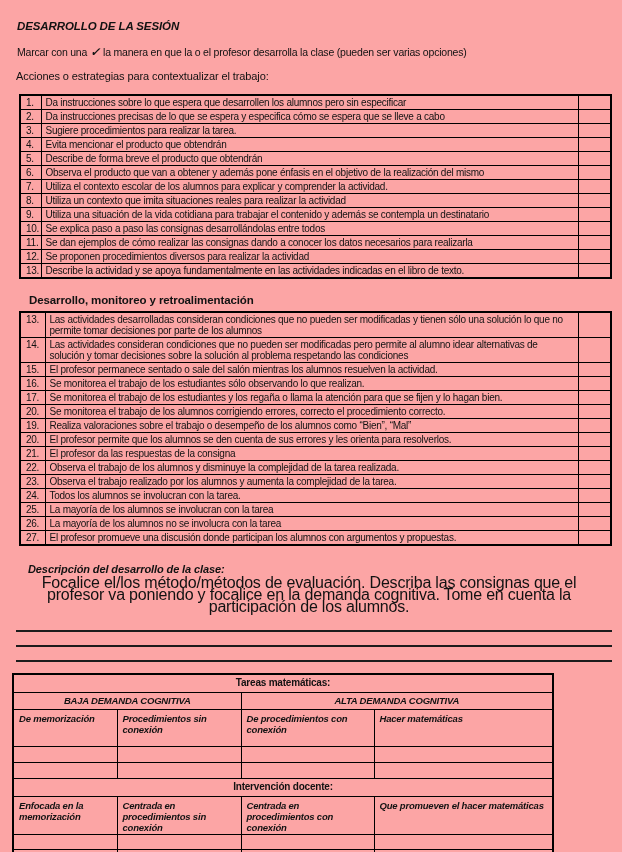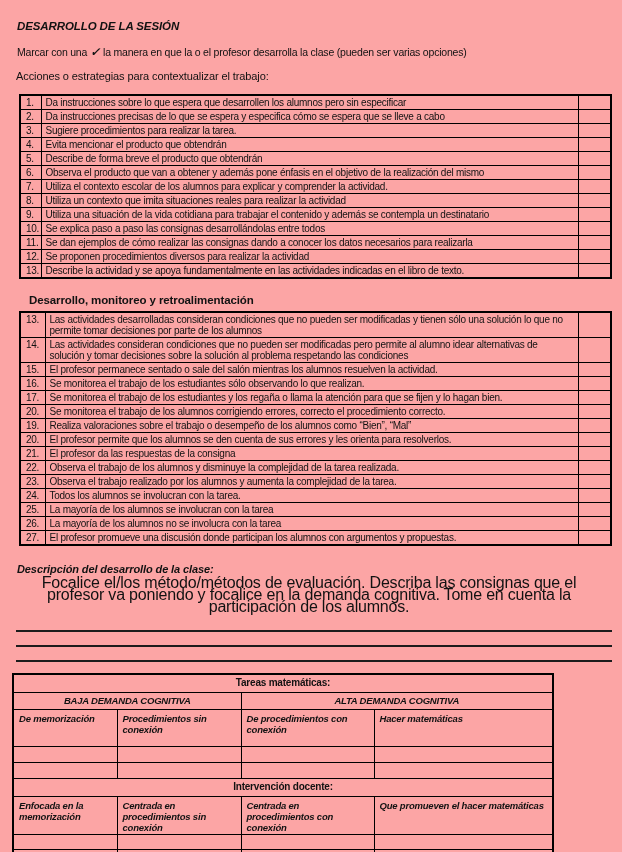--- a/index.html
+++ b/index.html
@@ -31,21 +31,21 @@
   .checklist{
     width:593px;margin:5px 0 0 3px;
     border:2px solid #000;
     font-size:10px;line-height:11px;letter-spacing:-0.25px;
   }
   .checklist td{border:1px solid #000;padding:1px 4px;vertical-align:top;}
   .checklist td.num{text-align:left;padding-left:5px;}
   .checklist td.chk{padding:0;}
   .desc-heading{
     font-size:11px;font-weight:bold;font-style:italic;letter-spacing:-0.1px;
-    margin:17px 0 0 1px;
+    margin:17px 0 0 12px;
   }
   .desc-body{
     font-size:16px;line-height:12px;letter-spacing:-0.2px;
     margin:2px 0 0 0;width:586px;text-align:center;
   }
   .write-area{margin-top:5px;}
   .write-line{border-bottom:2px solid #1c1c1c;height:12px;width:596px;}
   .write-line + .write-line{height:13px;}
   .math-table{
     width:542px;margin:11px 7px 0 -4px;

